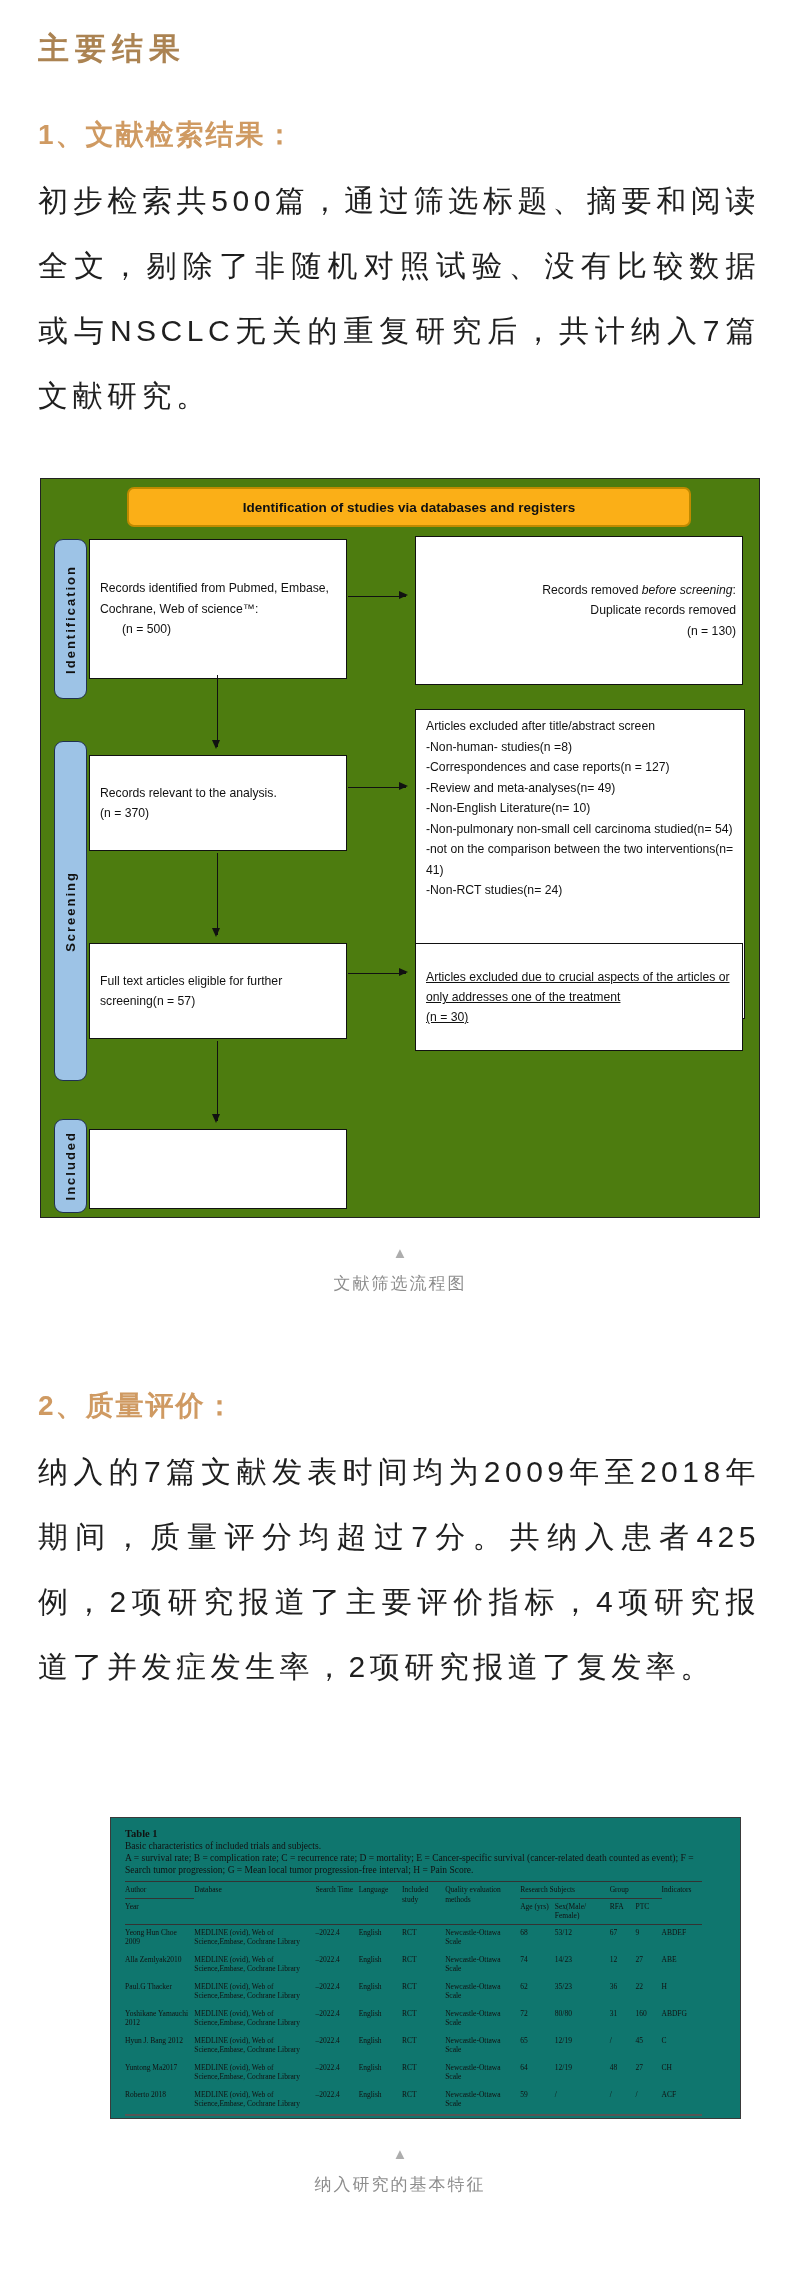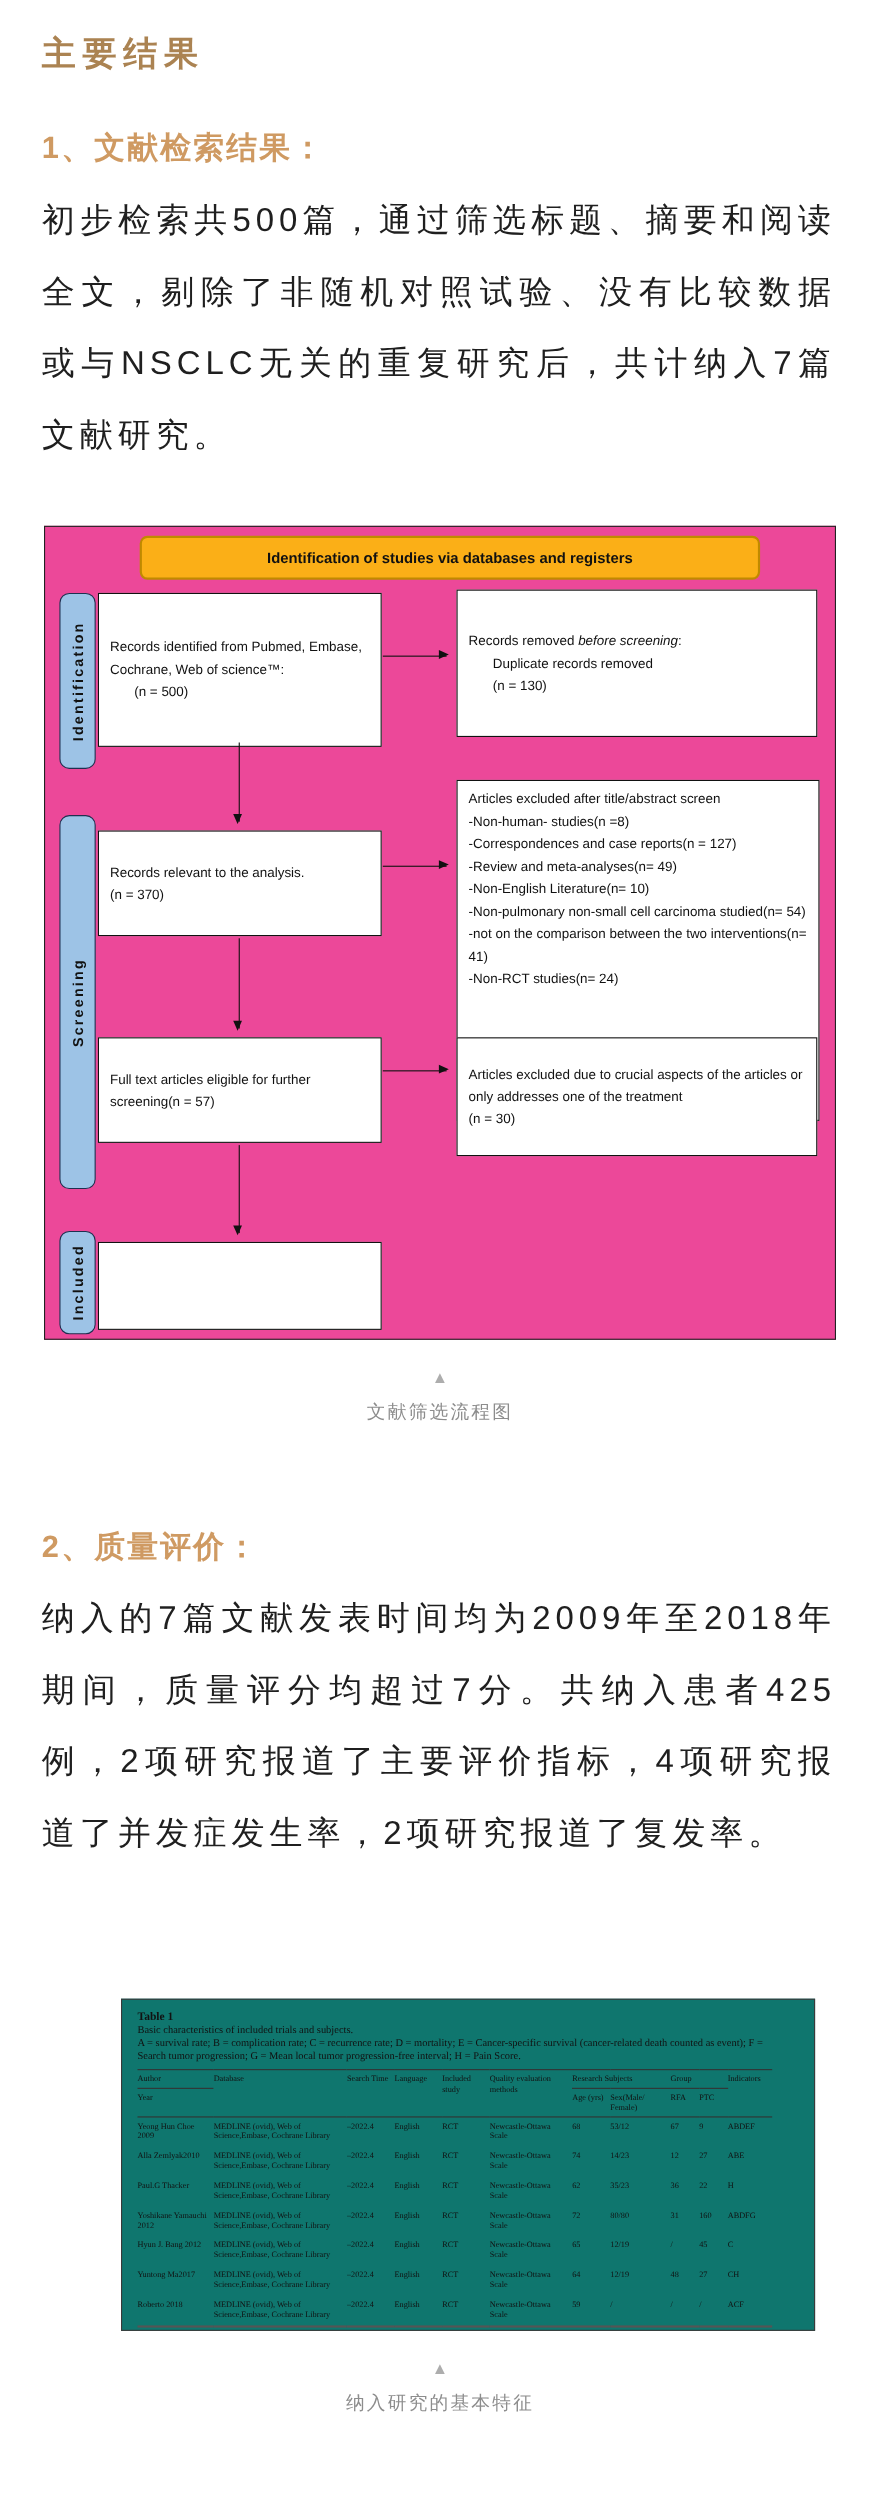--- a/index.html
+++ b/index.html
@@ -22,21 +22,21 @@
   }
   .sec2{margin-top:92px;}
   .para{
     margin:14px 40px 0 38px;font-size:30px;line-height:65px;
     color:#1f1f1f;letter-spacing:4.5px;text-align:justify;
   }
 
   
   .flowchart{
     position:relative;margin:50px 40px 0 40px;width:718px;height:738px;
-    border:1.5px solid #222;background:#ec4899;
+    border:1.5px solid #222;background:#4d7c0f;
     font-family:"Liberation Sans","DejaVu Sans",sans-serif;
   }
   .banner{
     position:absolute;left:86px;top:8px;width:560px;height:36px;
     background:#fbaf17;border:2px solid #c08a00;border-radius:7px;
     display:flex;align-items:center;justify-content:center;
     font-size:13.5px;font-weight:bold;color:#111;
   }
   .stage{
     position:absolute;background:#9dc3e6;border:1.6px solid #1f3050;
@@ -50,26 +50,26 @@
   .stage-sc{left:13px;top:262px;width:31px;height:338px;}
   .stage-in{left:13px;top:640px;width:31px;height:92px;}
 
   .fbox{
     position:absolute;background:#fff;border:1.6px solid #111;
     font-size:12.2px;line-height:20.5px;color:#111;
   }
   .vcenter{display:flex;flex-direction:column;justify-content:center;padding:4px 6px 4px 10px;box-sizing:border-box;}
   .indent{padding-left:22px;}
   .box-a{left:48px;top:60px;width:258px;height:140px;}
-  .box-b{left:374px;top:57px;width:328px;height:134px;}
+  .box-b{left:374px;top:57px;width:328px;height:149px;text-align:right;}
   .box-c{left:48px;top:276px;width:258px;height:96px;}
   .box-d{left:374px;top:230px;width:328px;height:308px;}
   .box-d .pad{padding:6px 6px 4px 10px;}
   .box-e{left:48px;top:464px;width:258px;height:96px;}
-  .box-f{left:374px;top:464px;width:328px;height:108px;line-height:20px;}
+  .box-f{left:374px;top:464px;width:328px;height:108px;line-height:20px;text-decoration:underline;}
   .box-g{left:48px;top:650px;width:258px;height:80px;}
 
   .arrow-r{position:absolute;height:0;border-top:1.6px solid #111;}
   .arrow-r::after{
     content:"";position:absolute;right:-2px;top:-5.6px;
     border-left:9px solid #111;border-top:4.8px solid transparent;border-bottom:4.8px solid transparent;
   }
   .arrow-d{position:absolute;width:0;border-left:1.6px solid #111;}
   .arrow-d::after{
     content:"";position:absolute;left:-5.6px;bottom:-2px;

